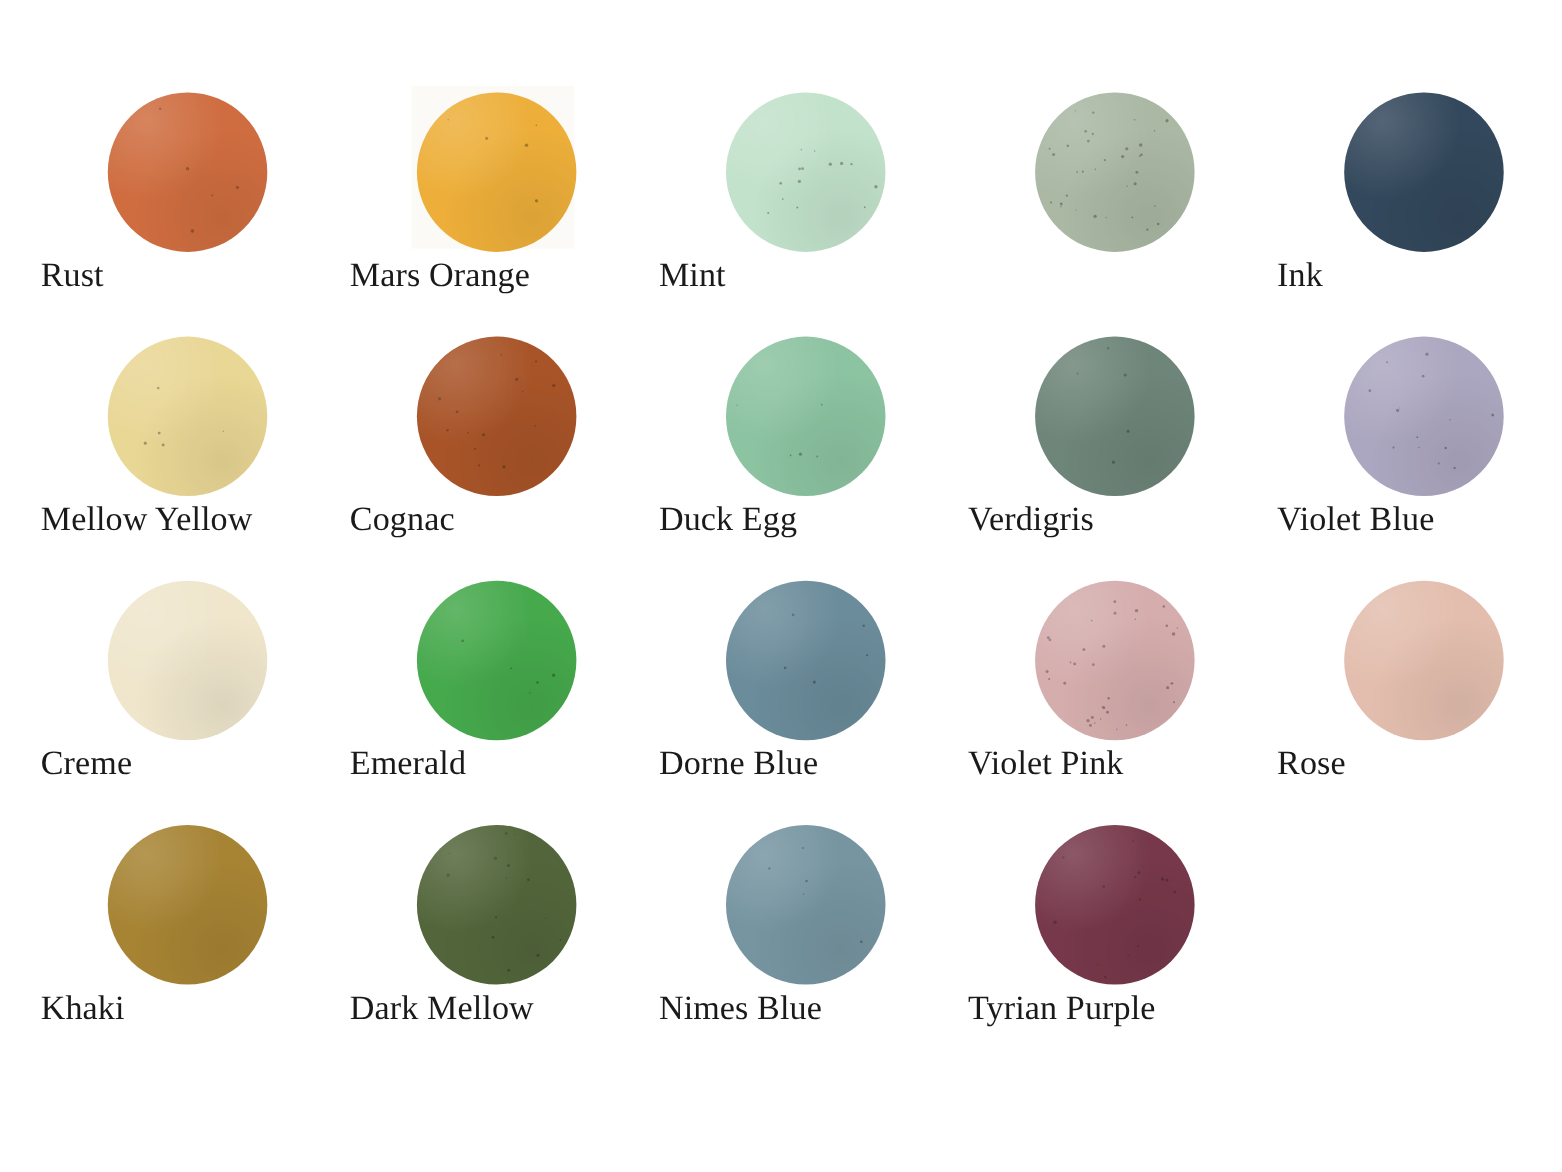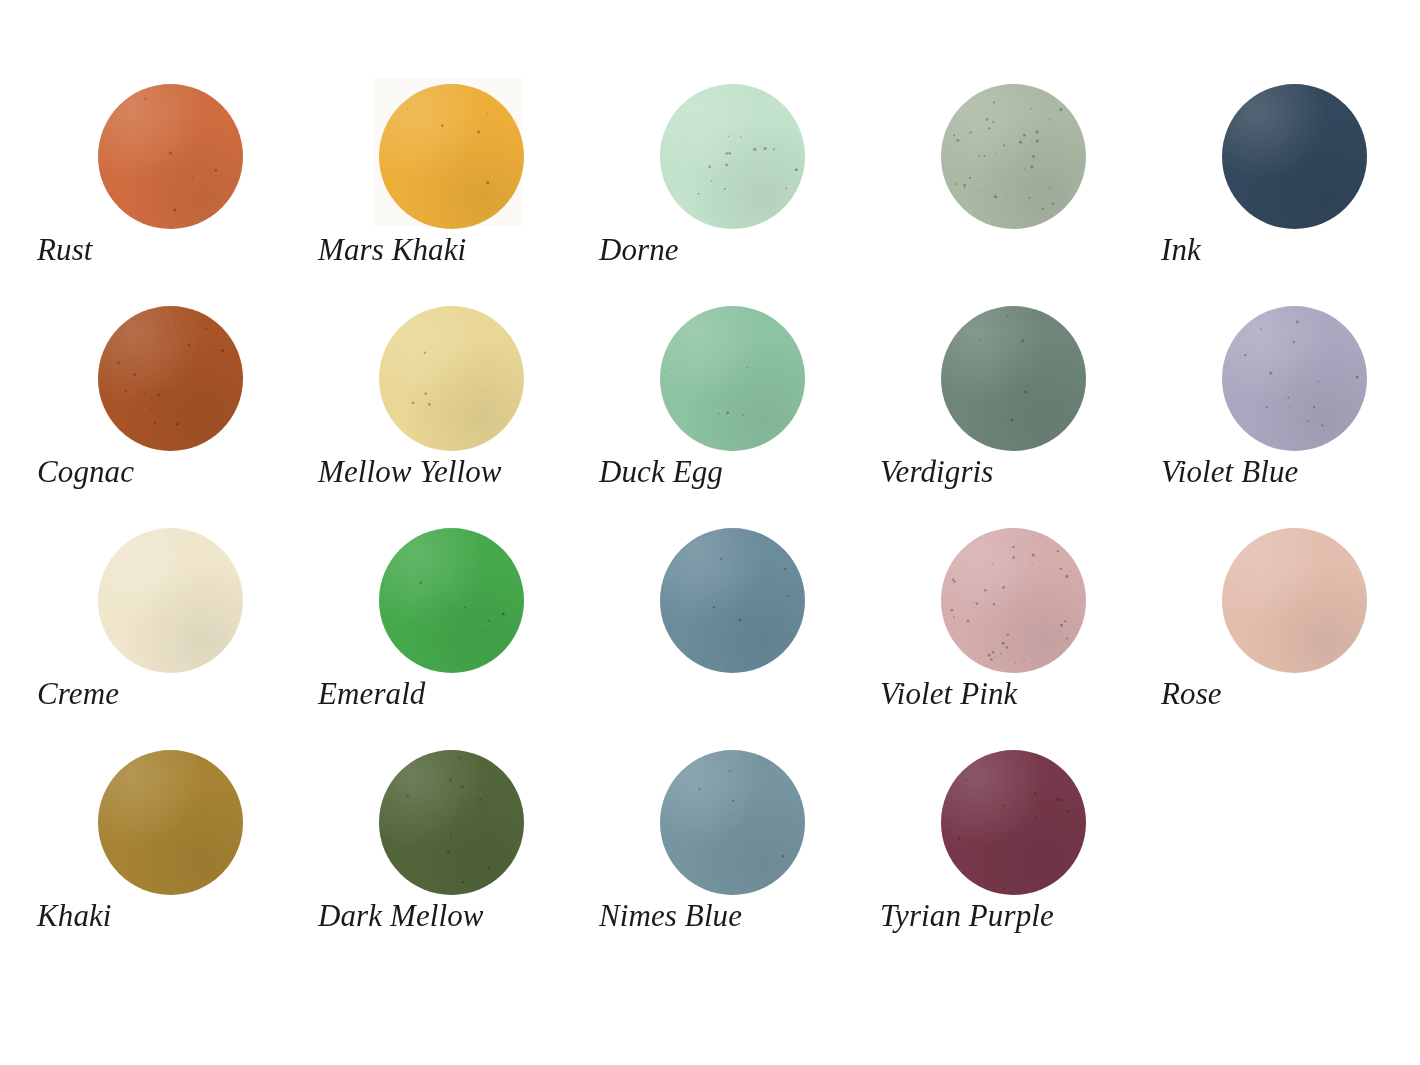--- a/index.html
+++ b/index.html
@@ -79,21 +79,20 @@
   .swatch-label {
     position: absolute;
     left: 0px;
     top: 152px;
     width: 281px;
     font-size: 31px;
     line-height: 40px;
     letter-spacing: 0.1px;
     color: #1a1a1a;
     white-space: nowrap;
-    font-style: italic;
   }
 </style>
 </head>
 <body>
 
 <div class="palette-sheet">
   <div class="palette-grid" id="palette-grid">
       <div class="swatch-cell">
         <div class="swatch-disc" style="background-color: rgb(207, 109, 64);">
           <svg class="swatch-speckles" viewBox="0 0 100 100" preserveAspectRatio="none">
@@ -110,42 +109,42 @@
         <div class="swatch-backing"></div>
         <div class="swatch-disc" style="background-color: rgb(237, 175, 58);">
           <svg class="swatch-speckles" viewBox="0 0 100 100" preserveAspectRatio="none">
             <circle cx="68.7" cy="33.1" r="1.08" fill="rgba(30,26,22,0.62)"></circle>
             <circle cx="19.6" cy="17.1" r="0.44" fill="rgba(30,26,22,0.62)"></circle>
             <circle cx="75.0" cy="68.0" r="1.05" fill="rgba(30,26,22,0.62)"></circle>
             <circle cx="43.7" cy="28.8" r="0.97" fill="rgba(30,26,22,0.62)"></circle>
             <circle cx="74.9" cy="20.6" r="0.51" fill="rgba(30,26,22,0.62)"></circle>
           </svg>
         </div>
-        <div class="swatch-label">Mars Khaki</div>
+        <div class="swatch-label">Mars Orange</div>
       </div>
       <div class="swatch-cell">
         <div class="swatch-disc" style="background-color: rgb(194, 226, 203);">
           <svg class="swatch-speckles" viewBox="0 0 100 100" preserveAspectRatio="none">
             <circle cx="47.2" cy="36.0" r="0.49" fill="rgba(30,26,22,0.62)"></circle>
             <circle cx="46.1" cy="47.9" r="0.84" fill="rgba(30,26,22,0.62)"></circle>
             <circle cx="72.5" cy="44.5" r="1.03" fill="rgba(30,26,22,0.62)"></circle>
             <circle cx="44.7" cy="72.2" r="0.65" fill="rgba(30,26,22,0.62)"></circle>
             <circle cx="78.7" cy="45.0" r="0.73" fill="rgba(30,26,22,0.62)"></circle>
             <circle cx="34.3" cy="57.0" r="0.86" fill="rgba(30,26,22,0.62)"></circle>
             <circle cx="87.0" cy="72.0" r="0.59" fill="rgba(30,26,22,0.62)"></circle>
             <circle cx="46.0" cy="55.8" r="0.99" fill="rgba(30,26,22,0.62)"></circle>
             <circle cx="48.0" cy="47.8" r="0.86" fill="rgba(30,26,22,0.62)"></circle>
             <circle cx="35.6" cy="66.9" r="0.53" fill="rgba(30,26,22,0.62)"></circle>
             <circle cx="65.4" cy="45.0" r="1.04" fill="rgba(30,26,22,0.62)"></circle>
             <circle cx="55.6" cy="36.7" r="0.48" fill="rgba(30,26,22,0.62)"></circle>
             <circle cx="26.5" cy="75.6" r="0.63" fill="rgba(30,26,22,0.62)"></circle>
             <circle cx="94.0" cy="59.1" r="1.08" fill="rgba(30,26,22,0.62)"></circle>
           </svg>
         </div>
-        <div class="swatch-label">Dorne</div>
+        <div class="swatch-label">Mint</div>
       </div>
       <div class="swatch-cell">
         <div class="swatch-disc" style="background-color: rgb(170, 184, 164);">
           <svg class="swatch-speckles" viewBox="0 0 100 100" preserveAspectRatio="none">
             <circle cx="9.1" cy="35.3" r="0.66" fill="rgba(30,26,22,0.62)"></circle>
             <circle cx="37.7" cy="48.2" r="0.48" fill="rgba(30,26,22,0.62)"></circle>
             <circle cx="54.9" cy="40.2" r="1.02" fill="rgba(30,26,22,0.62)"></circle>
             <circle cx="66.2" cy="33.0" r="1.08" fill="rgba(30,26,22,0.62)"></circle>
             <circle cx="62.7" cy="57.3" r="0.96" fill="rgba(30,26,22,0.62)"></circle>
             <circle cx="82.7" cy="17.7" r="0.99" fill="rgba(30,26,22,0.62)"></circle>
@@ -178,20 +177,32 @@
             <circle cx="16.2" cy="71.5" r="0.43" fill="rgba(30,26,22,0.62)"></circle>
             <circle cx="33.4" cy="30.5" r="0.87" fill="rgba(30,26,22,0.62)"></circle>
           </svg>
         </div>
       </div>
       <div class="swatch-cell">
         <div class="swatch-disc" style="background-color: rgb(51, 72, 92);"></div>
         <div class="swatch-label">Ink</div>
       </div>
       <div class="swatch-cell">
+        <div class="swatch-disc" style="background-color: rgb(233, 215, 149);">
+          <svg class="swatch-speckles" viewBox="0 0 100 100" preserveAspectRatio="none">
+            <circle cx="72.4" cy="59.3" r="0.39" fill="rgba(30,26,22,0.62)"></circle>
+            <circle cx="34.7" cy="67.9" r="0.93" fill="rgba(30,26,22,0.62)"></circle>
+            <circle cx="23.5" cy="66.8" r="0.98" fill="rgba(30,26,22,0.62)"></circle>
+            <circle cx="31.6" cy="32.3" r="0.87" fill="rgba(30,26,22,0.62)"></circle>
+            <circle cx="32.2" cy="60.5" r="0.90" fill="rgba(30,26,22,0.62)"></circle>
+          </svg>
+        </div>
+        <div class="swatch-label">Mellow Yellow</div>
+      </div>
+      <div class="swatch-cell">
         <div class="swatch-disc" style="background-color: rgb(168, 84, 40);">
           <svg class="swatch-speckles" viewBox="0 0 100 100" preserveAspectRatio="none">
             <circle cx="54.6" cy="81.6" r="0.98" fill="rgba(30,26,22,0.62)"></circle>
             <circle cx="32.2" cy="60.3" r="0.53" fill="rgba(30,26,22,0.62)"></circle>
             <circle cx="14.2" cy="38.9" r="0.99" fill="rgba(30,26,22,0.62)"></circle>
             <circle cx="74.1" cy="55.9" r="0.44" fill="rgba(30,26,22,0.62)"></circle>
             <circle cx="39.1" cy="80.7" r="0.67" fill="rgba(30,26,22,0.62)"></circle>
             <circle cx="53.0" cy="11.4" r="0.51" fill="rgba(30,26,22,0.62)"></circle>
             <circle cx="62.6" cy="26.8" r="1.01" fill="rgba(30,26,22,0.62)"></circle>
             <circle cx="85.8" cy="30.7" r="0.98" fill="rgba(30,26,22,0.62)"></circle>
@@ -199,32 +210,20 @@
             <circle cx="74.7" cy="15.6" r="0.62" fill="rgba(30,26,22,0.62)"></circle>
             <circle cx="25.2" cy="47.2" r="0.91" fill="rgba(30,26,22,0.62)"></circle>
             <circle cx="66.2" cy="34.5" r="0.42" fill="rgba(30,26,22,0.62)"></circle>
             <circle cx="41.8" cy="61.5" r="0.97" fill="rgba(30,26,22,0.62)"></circle>
             <circle cx="36.4" cy="70.4" r="0.63" fill="rgba(30,26,22,0.62)"></circle>
           </svg>
         </div>
         <div class="swatch-label">Cognac</div>
       </div>
       <div class="swatch-cell">
-        <div class="swatch-disc" style="background-color: rgb(233, 215, 149);">
-          <svg class="swatch-speckles" viewBox="0 0 100 100" preserveAspectRatio="none">
-            <circle cx="72.4" cy="59.3" r="0.39" fill="rgba(30,26,22,0.62)"></circle>
-            <circle cx="34.7" cy="67.9" r="0.93" fill="rgba(30,26,22,0.62)"></circle>
-            <circle cx="23.5" cy="66.8" r="0.98" fill="rgba(30,26,22,0.62)"></circle>
-            <circle cx="31.6" cy="32.3" r="0.87" fill="rgba(30,26,22,0.62)"></circle>
-            <circle cx="32.2" cy="60.5" r="0.90" fill="rgba(30,26,22,0.62)"></circle>
-          </svg>
-        </div>
-        <div class="swatch-label">Mellow Yellow</div>
-      </div>
-      <div class="swatch-cell">
         <div class="swatch-disc" style="background-color: rgb(140, 195, 161);">
           <svg class="swatch-speckles" viewBox="0 0 100 100" preserveAspectRatio="none">
             <circle cx="60.0" cy="42.6" r="0.55" fill="rgba(30,26,22,0.62)"></circle>
             <circle cx="40.5" cy="74.5" r="0.57" fill="rgba(30,26,22,0.62)"></circle>
             <circle cx="46.7" cy="73.7" r="0.97" fill="rgba(30,26,22,0.62)"></circle>
             <circle cx="57.2" cy="75.1" r="0.55" fill="rgba(30,26,22,0.62)"></circle>
             <circle cx="6.9" cy="43.0" r="0.38" fill="rgba(30,26,22,0.62)"></circle>
           </svg>
         </div>
         <div class="swatch-label">Duck Egg</div>
@@ -281,20 +280,21 @@
       <div class="swatch-cell">
         <div class="swatch-disc" style="background-color: rgb(107, 140, 155);">
           <svg class="swatch-speckles" viewBox="0 0 100 100" preserveAspectRatio="none">
             <circle cx="86.3" cy="28.2" r="0.77" fill="rgba(30,26,22,0.62)"></circle>
             <circle cx="88.5" cy="46.7" r="0.70" fill="rgba(30,26,22,0.62)"></circle>
             <circle cx="37.1" cy="54.6" r="0.89" fill="rgba(30,26,22,0.62)"></circle>
             <circle cx="42.1" cy="21.4" r="0.88" fill="rgba(30,26,22,0.62)"></circle>
             <circle cx="55.4" cy="63.5" r="1.00" fill="rgba(30,26,22,0.62)"></circle>
           </svg>
         </div>
+        <div class="swatch-label">Dorne Blue</div>
       </div>
       <div class="swatch-cell">
         <div class="swatch-disc" style="background-color: rgb(213, 173, 173);">
           <svg class="swatch-speckles" viewBox="0 0 100 100" preserveAspectRatio="none">
             <circle cx="50.0" cy="13.1" r="0.93" fill="rgba(30,26,22,0.62)"></circle>
             <circle cx="86.8" cy="33.4" r="1.10" fill="rgba(30,26,22,0.62)"></circle>
             <circle cx="34.7" cy="90.7" r="0.87" fill="rgba(30,26,22,0.62)"></circle>
             <circle cx="42.4" cy="79.2" r="0.56" fill="rgba(30,26,22,0.62)"></circle>
             <circle cx="37.4" cy="89.2" r="0.48" fill="rgba(30,26,22,0.62)"></circle>
             <circle cx="50.1" cy="20.3" r="0.93" fill="rgba(30,26,22,0.62)"></circle>

